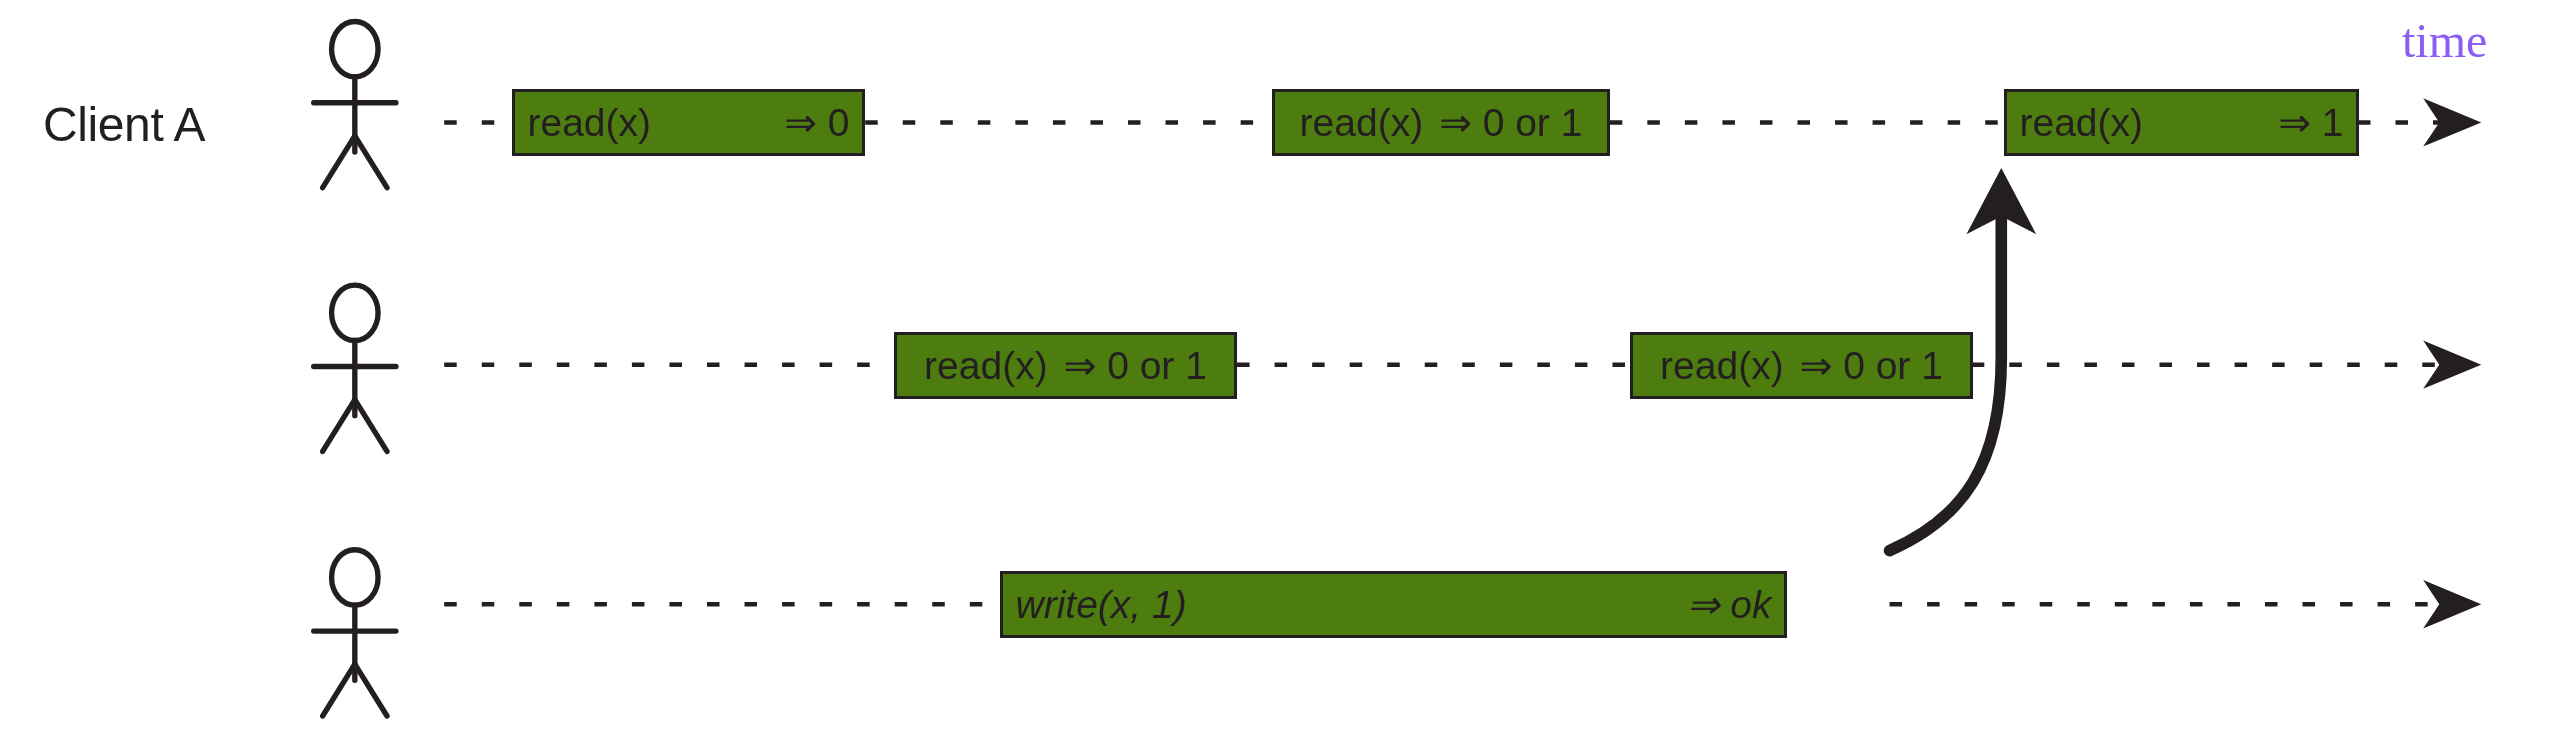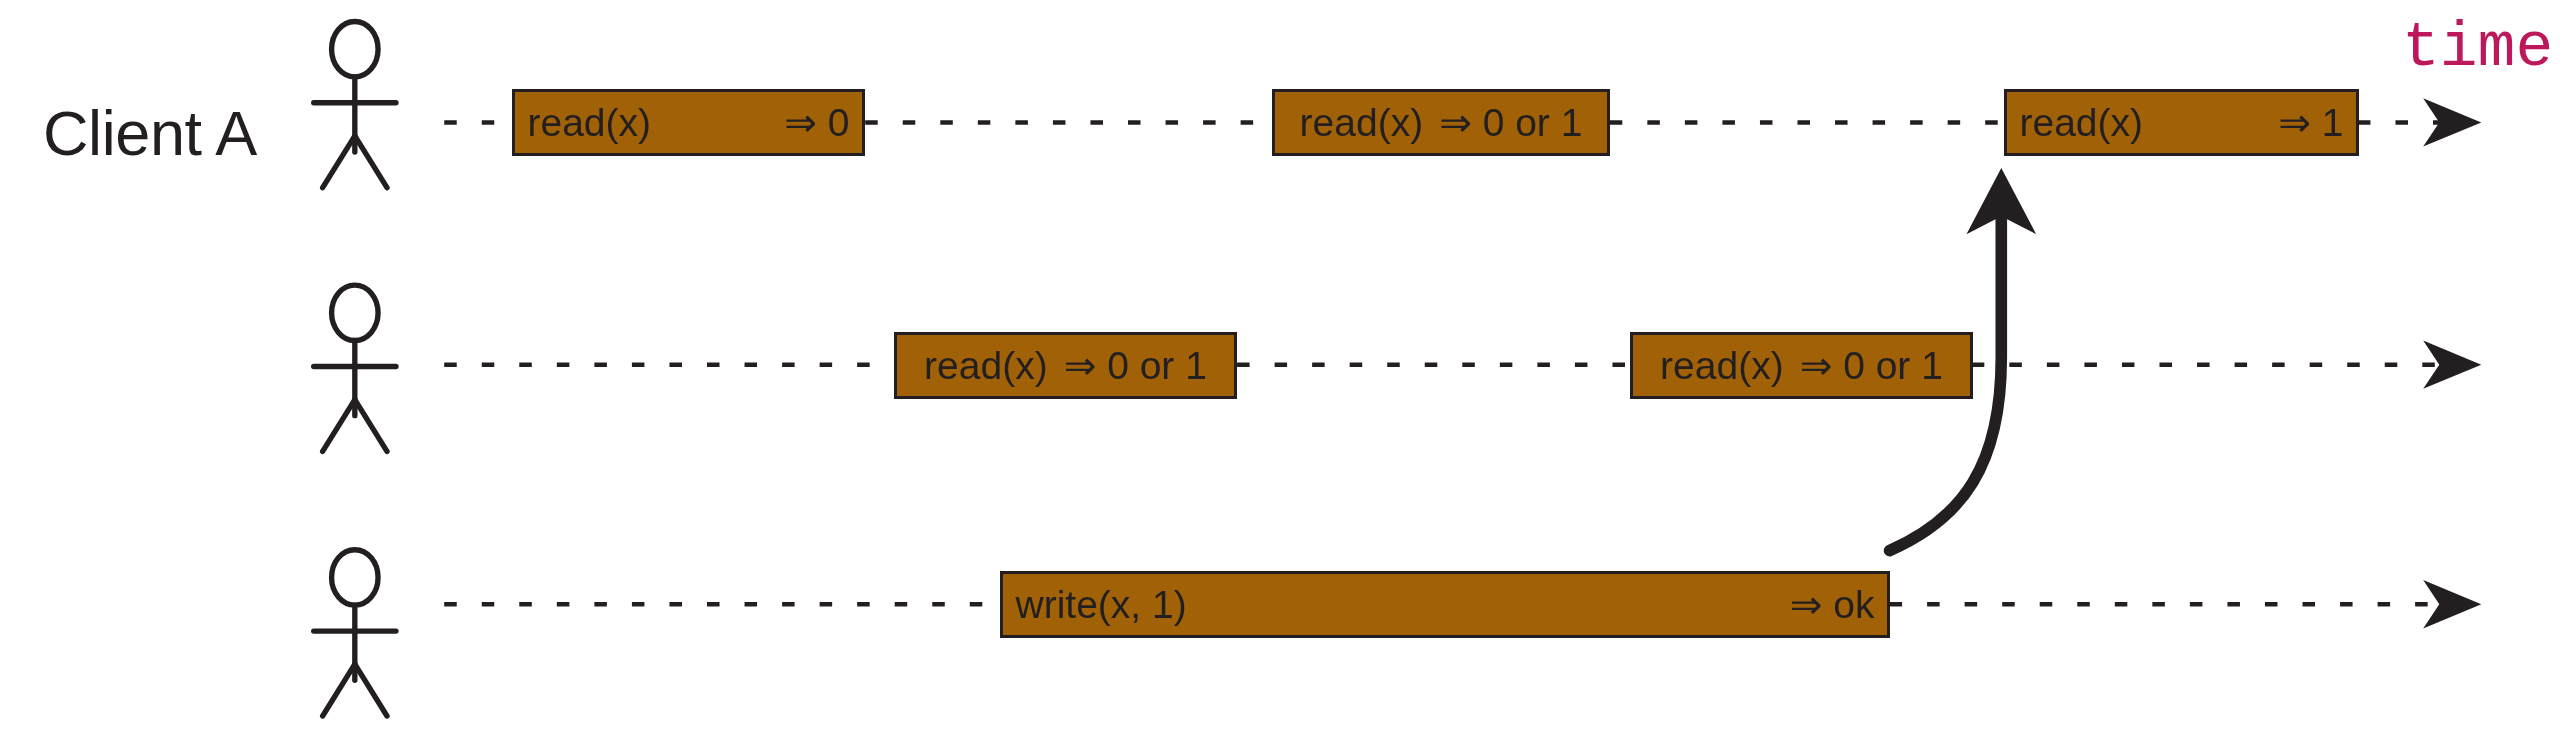--- a/index.html
+++ b/index.html
@@ -22,31 +22,31 @@
   }
   #diagram-svg {
     position: absolute;
     left: 0;
     top: 0;
     width: 2576px;
     height: 741px;
   }
   .client-label {
     position: absolute;
-    font-size: 63px;
+    font-size: 48px;
     font-family: "Liberation Sans", sans-serif;
     color: #231f20;
     white-space: nowrap;
     letter-spacing: -0.4px;
   }
   .op-box {
     position: absolute;
     box-sizing: border-box;
     border: 3.6px solid #231f20;
-    background: #a16207;
+    background: #4d7c0f;
     display: flex;
     align-items: center;
     padding: 0 12.5px;
   }
   .op-box.spread {
     justify-content: space-between;
   }
   .op-box.tight {
     justify-content: center;
   }
@@ -55,23 +55,23 @@
     font-family: "Liberation Sans", sans-serif;
     color: #231f20;
     white-space: nowrap;
     line-height: 1;
   }
   .op-text.ret-inline {
     padding-left: 16px;
   }
   .time-label {
     position: absolute;
-    font-size: 63px;
-    font-family: Liberation Mono, monospace;
-    color: #be185d;
+    font-size: 48px;
+    font-family: Liberation Serif, serif;
+    color: #8b5cf6;
     white-space: nowrap;
   }
 </style>
 </head>
 <body>
 
 <div id="diagram">
 
   <svg id="diagram-svg" viewBox="0 0 2880 829" xmlns="http://www.w3.org/2000/svg">
 
@@ -146,21 +146,21 @@
   <div class="op-box tight" style="left:894px; top:332px; width:343px; height:67px;">
     <span class="op-text">read(x)</span>
     <span class="op-text ret-inline">⇒ 0 or 1</span>
   </div>
 
   <div class="op-box tight" style="left:1630px; top:332px; width:343px; height:67px;">
     <span class="op-text">read(x)</span>
     <span class="op-text ret-inline">⇒ 0 or 1</span>
   </div>
 
-  <div class="op-box spread" style="left:1000px; top:571px; width:890px; height:67px;">
+  <div class="op-box spread" style="left:1000px; top:571px; width:787px; height:67px;font-style:italic;">
     <span class="op-text">write(x, 1)</span>
     <span class="op-text">⇒ ok</span>
   </div>
 
   <div class="time-label" style="left:2402px; top:12.5px;">time</div>
 
 </div>
 
 
 </body></html>

